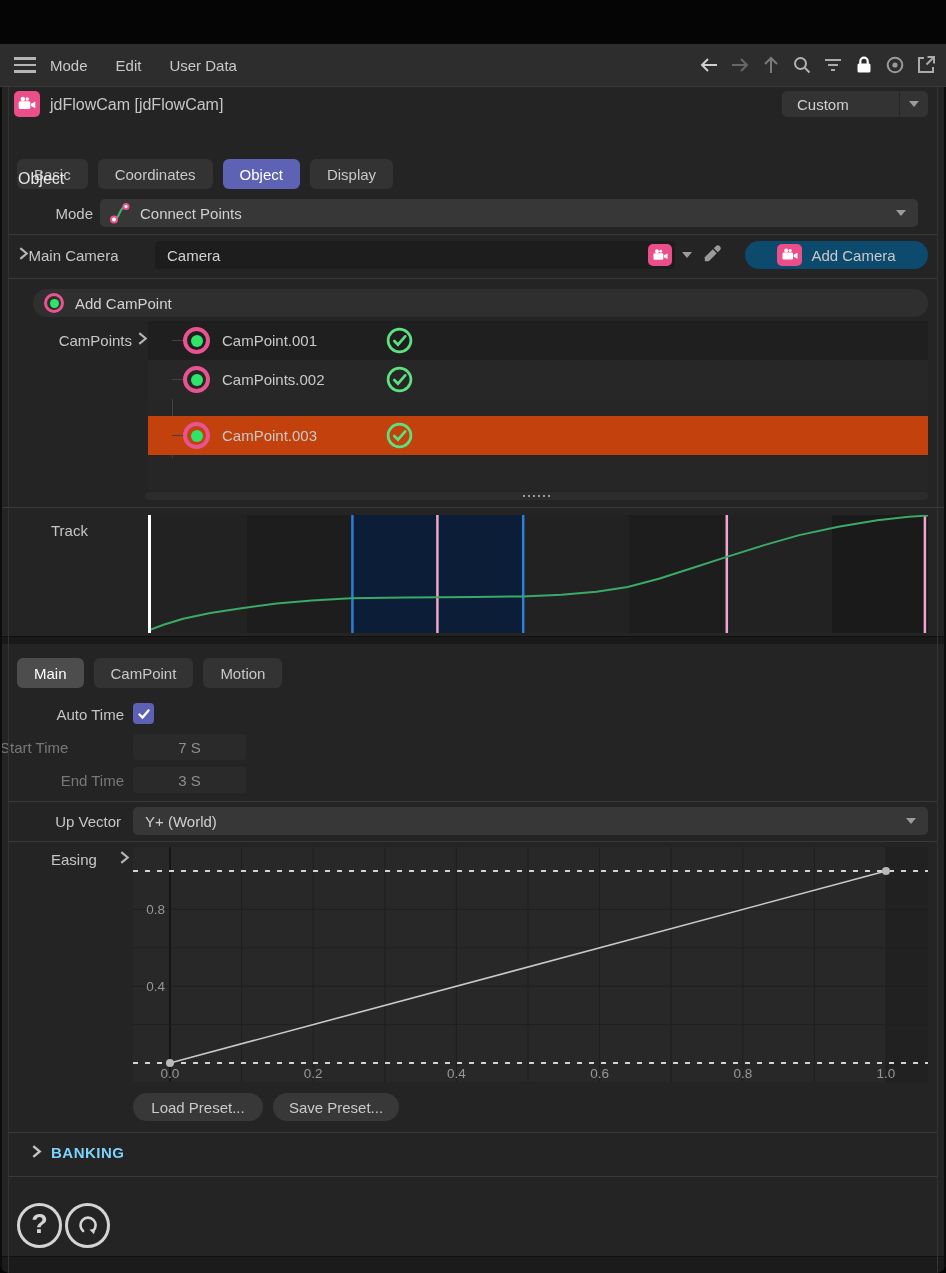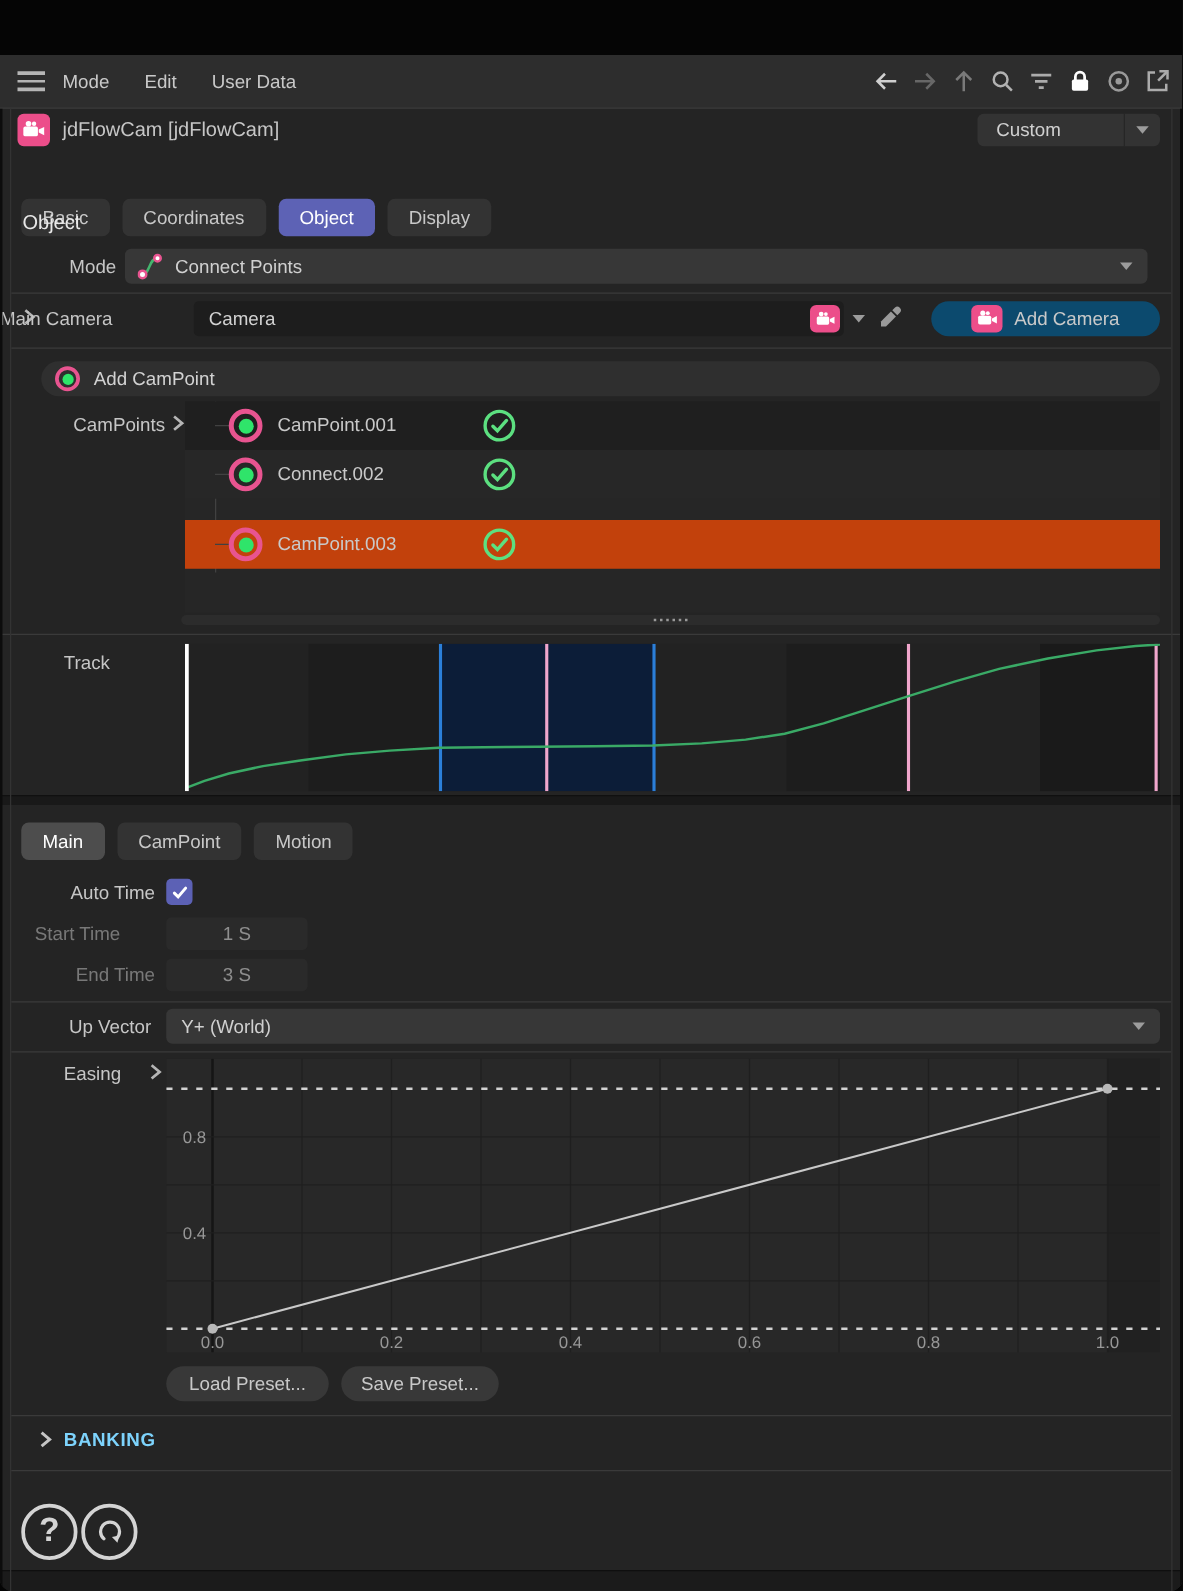--- a/index.html
+++ b/index.html
@@ -157,21 +157,21 @@
       <span style="margin-left:8px;">Connect Points</span>
       <span class="caret" style="margin-left:auto;margin-right:12px;"></span>
     </div>
     <div class="sep" style="top:190px;"></div>
 
     <span class="abs" style="left:18px;top:202px;">
       <svg width="11" height="15" viewBox="0 0 10 14">
           <polyline points="2,2 8,7 2,12" fill="none" stroke="#b5b5b5" stroke-width="2"></polyline>
         </svg>
     </span>
-    <span class="abs lbl" style="left:0;top:203px;width:147px;text-align:left;display:block;">Main Camera</span>
+    <span class="abs lbl" style="left:0;top:203px;width:147px;text-align:center;display:block;">Main Camera</span>
     <div class="field" style="position:absolute;left:155px;top:197px;width:520px;height:28px;">
       <span style="margin-left:12px;">Camera</span>
       <span class="camicon" style="margin-left:auto;margin-right:3px;width:24px;height:22px;">
         <svg width="17" height="17" viewBox="0 0 24 24">
             <circle cx="7" cy="6" r="2.7" fill="#fff"></circle>
             <circle cx="12.3" cy="6" r="2.1" fill="#fff"></circle>
             <rect x="2" y="8.7" width="14" height="9.3" rx="1.8" fill="#fff"></rect>
             <path d="M16.8 11.6 L22 9 v8 l-5.2 -2.6z" fill="#fff"></path>
           </svg>
       </span>
@@ -224,21 +224,21 @@
               <path d="M8 13.5 l3.5 3.5 L18.5 9" fill="none" stroke="#5ce080" stroke-width="2.6" stroke-linecap="round"></path>
             </svg>
         </span>
       </div>
 
       <div class="listrow" style="top:39px;background:#272727;">
         <i class="treeline" style="left:24px;top:19px;width:12px;height:1px;"></i>
         <span class="ring" style="position:absolute;left:35px;top:6px;width:27px;height:27px;">
             <span class="dot" style="width:12px;height:12px;"></span>
           </span>
-        <span style="position:absolute;left:74px;font-size:15px;color:#c9c9c9;">Connect.002</span>
+        <span style="position:absolute;left:74px;font-size:15px;color:#c9c9c9;">CamPoints.002</span>
         <span style="position:absolute;left:238px;top:6px;">
           <svg width="27" height="27" viewBox="0 0 26 26">
               <circle cx="13" cy="13" r="11" fill="none" stroke="#5ce080" stroke-width="2.6"></circle>
               <path d="M8 13.5 l3.5 3.5 L18.5 9" fill="none" stroke="#5ce080" stroke-width="2.6" stroke-linecap="round"></path>
             </svg>
         </span>
       </div>
 
       <div class="listrow" style="top:95px;background:#c2410c;">
         <i class="treeline" style="left:24px;top:19px;width:12px;height:1px;"></i>
@@ -294,23 +294,23 @@
       <span class="tab">Motion</span>
     </div>
 
     <span class="abs lbl" style="left:0;top:662px;width:124px;text-align:right;display:block;">Auto Time</span>
     <div class="checkbox" style="left:133px;top:659px;">
       <svg width="14" height="14" viewBox="0 0 14 14">
           <path d="M2.5 7.5 l3 3 L11.5 3.5" fill="none" stroke="#ffffff" stroke-width="2.4" stroke-linecap="round"></path>
         </svg>
     </div>
 
-    <span class="abs lbl-dim" style="left:0;top:695px;width:124px;text-align:center;display:block;">Start Time</span>
+    <span class="abs lbl-dim" style="left:0;top:695px;width:124px;text-align:left;display:block;">Start Time</span>
     <div class="field-disabled" style="position:absolute;left:133px;top:690px;width:113px;height:26px;">
-      <span>1 S</span>
+      <span>7 S</span>
     </div>
     <span class="abs lbl-dim" style="left:0;top:728px;width:124px;text-align:right;display:block;">End Time</span>
     <div class="field-disabled" style="position:absolute;left:133px;top:723px;width:113px;height:26px;">
       <span>3 S</span>
     </div>
     <div class="sep" style="top:757px;"></div>
 
     <span class="abs lbl" style="left:0;top:769px;width:121px;text-align:right;display:block;">Up Vector</span>
     <div class="dd" style="left:133px;top:763px;right:18px;height:28px;">
       <span style="margin-left:12px;">Y+ (World)</span>

